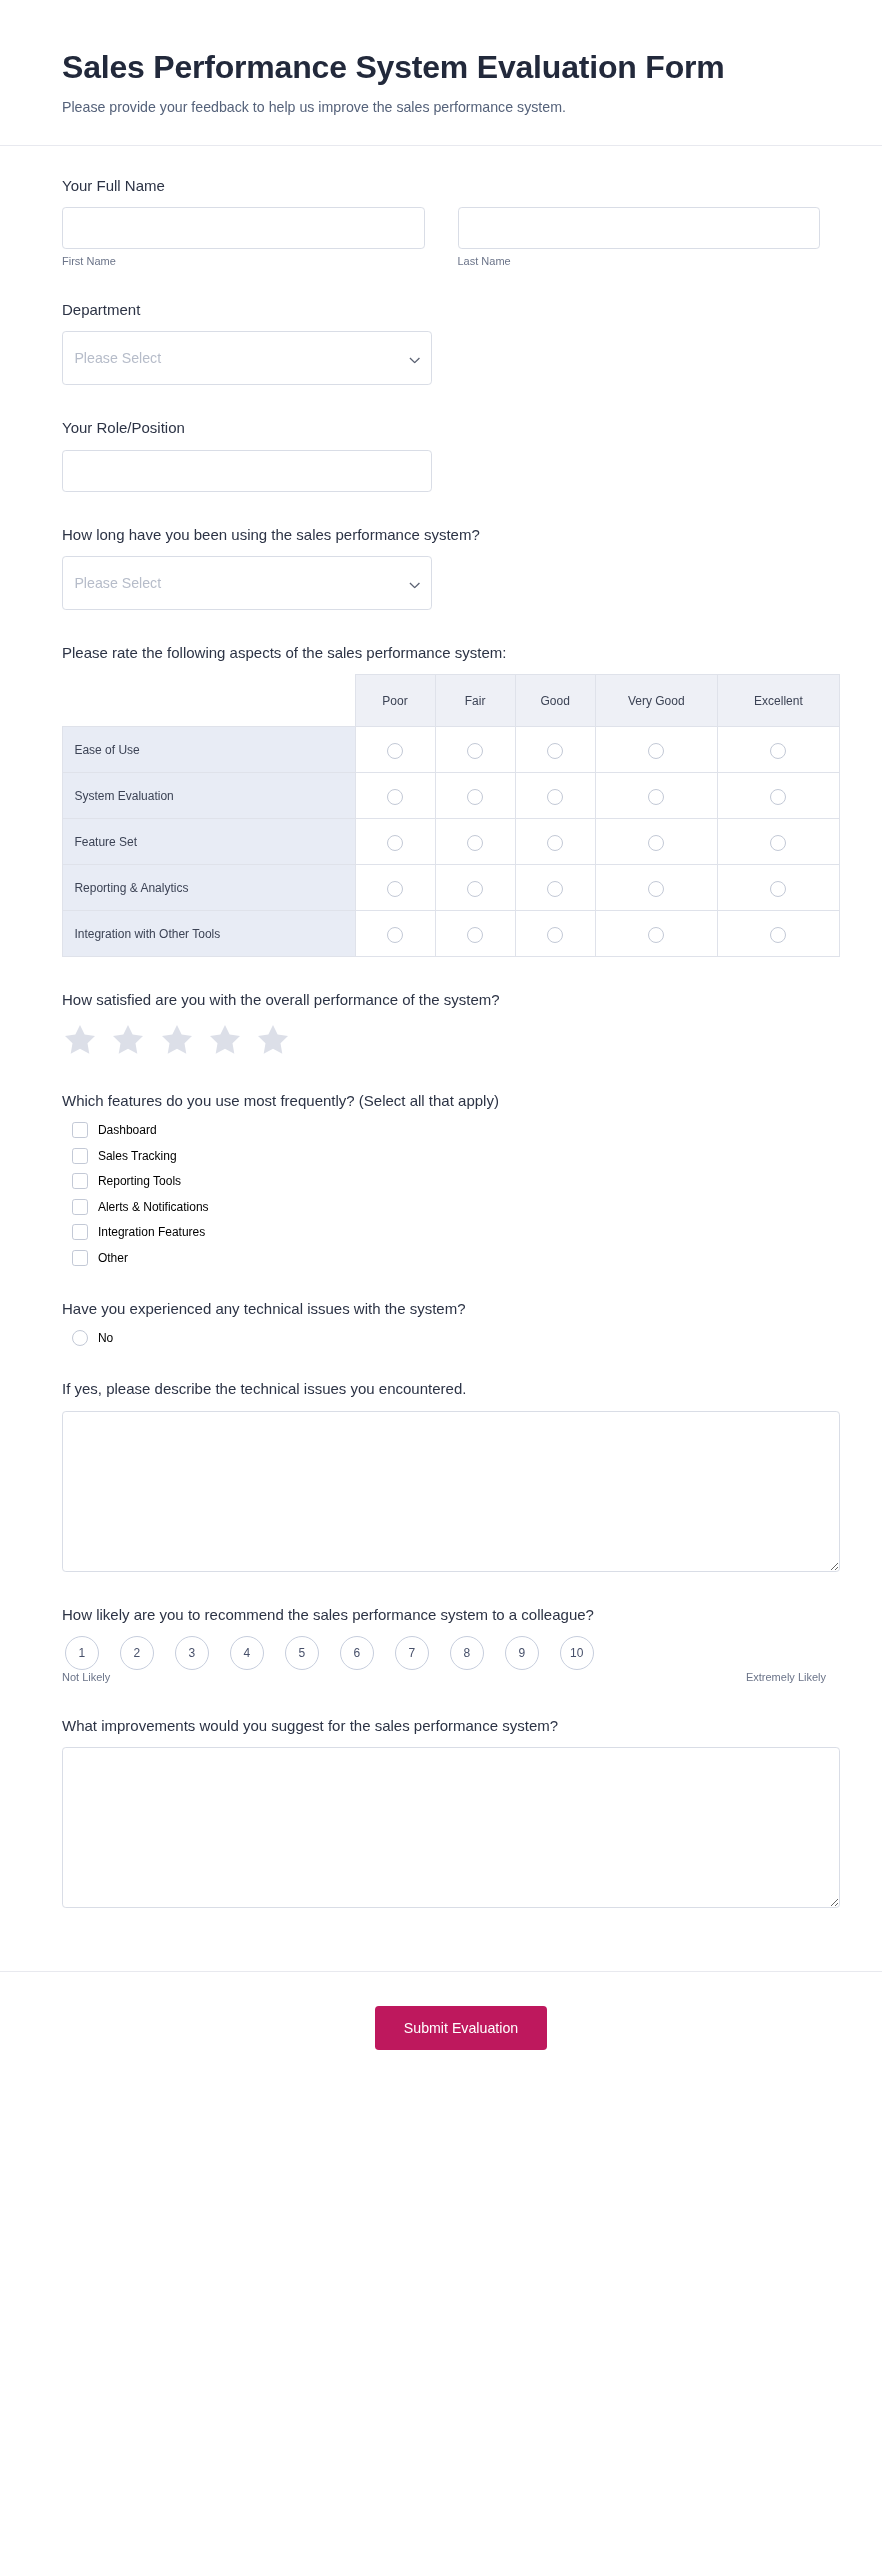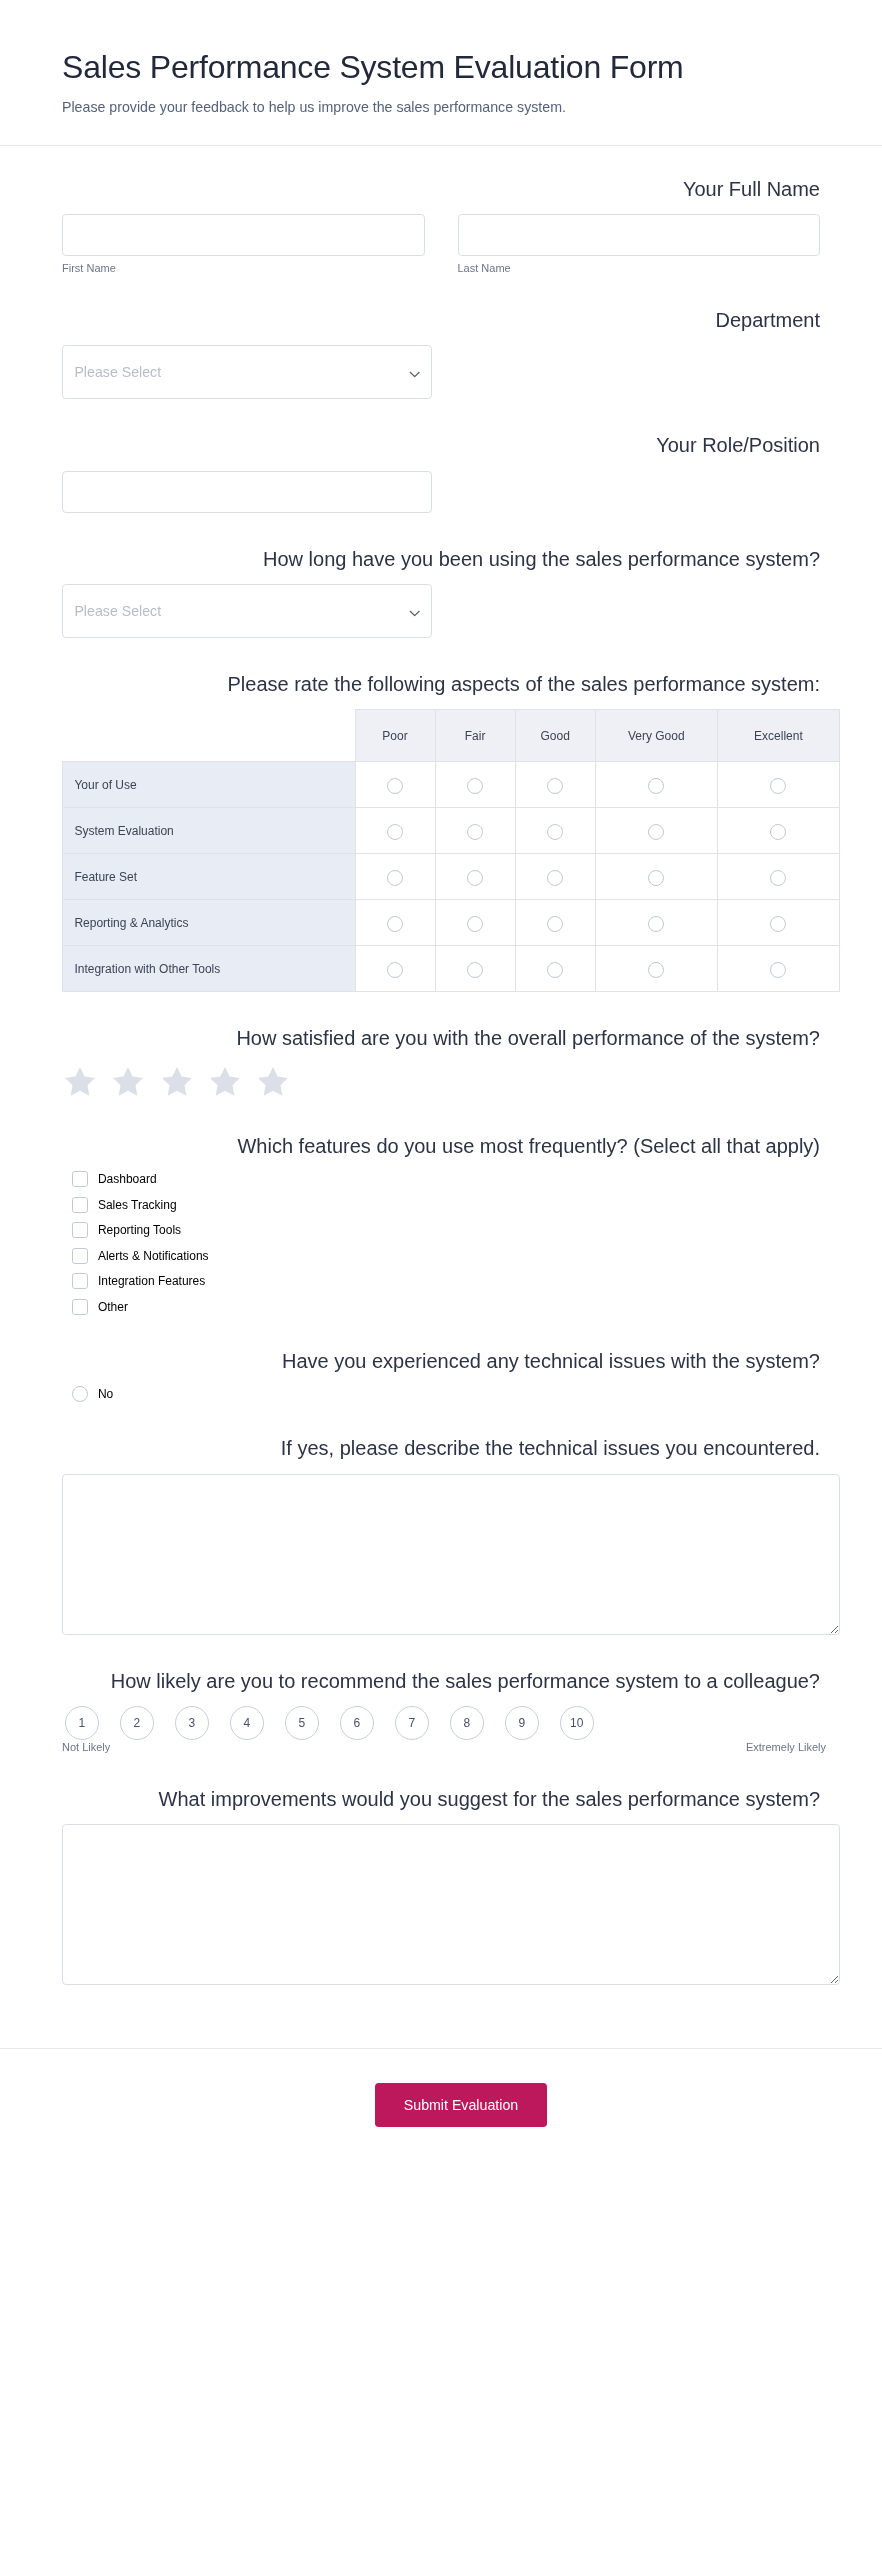--- a/index.html
+++ b/index.html
@@ -21,46 +21,45 @@
   }
 
   
   .form-header {
     padding: 47px 62px 26.6px 62px;
     border-bottom: 0.9px solid #e8e9ef;
   }
   .form-title {
     font-size: 32px;
     line-height: 1.28;
-    font-weight: normal;
+    font-weight: bold;
     color: #22293b;
     margin: 0 0 9.5px 0;
     letter-spacing: -0.2px;
     max-width: 702px;
   }
   .form-subtitle {
     font-size: 14.2px;
     color: #55627a;
     margin: 0;
     line-height: 1.5;
   }
 
   
   .form-body {
     padding: 28.5px 62px 9.5px 62px;
   }
   .question {
     margin-bottom: 32px;
   }
   .q-label {
-    font-size: 20px;
+    font-size: 15px;
     color: #2c3345;
     margin-bottom: 11.4px;
     line-height: 1.4;
-    text-align: right;
   }
   .sub-label {
     font-size: 11px;
     color: #6b7489;
     margin-top: 5.7px;
   }
 
   
   .txt-input {
     width: 100%;
@@ -316,21 +315,21 @@
             <th class="corner col-row"></th>
             <th class="col-poor">Poor</th>
             <th class="col-fair">Fair</th>
             <th class="col-good">Good</th>
             <th class="col-vg">Very Good</th>
             <th class="col-ex">Excellent</th>
           </tr>
         </thead>
         <tbody>
           <tr>
-            <th>Your of Use</th>
+            <th>Ease of Use</th>
             <td><span class="radio-c"></span></td>
             <td><span class="radio-c"></span></td>
             <td><span class="radio-c"></span></td>
             <td><span class="radio-c"></span></td>
             <td><span class="radio-c"></span></td>
           </tr>
           <tr>
             <th>System Evaluation</th>
             <td><span class="radio-c"></span></td>
             <td><span class="radio-c"></span></td>

